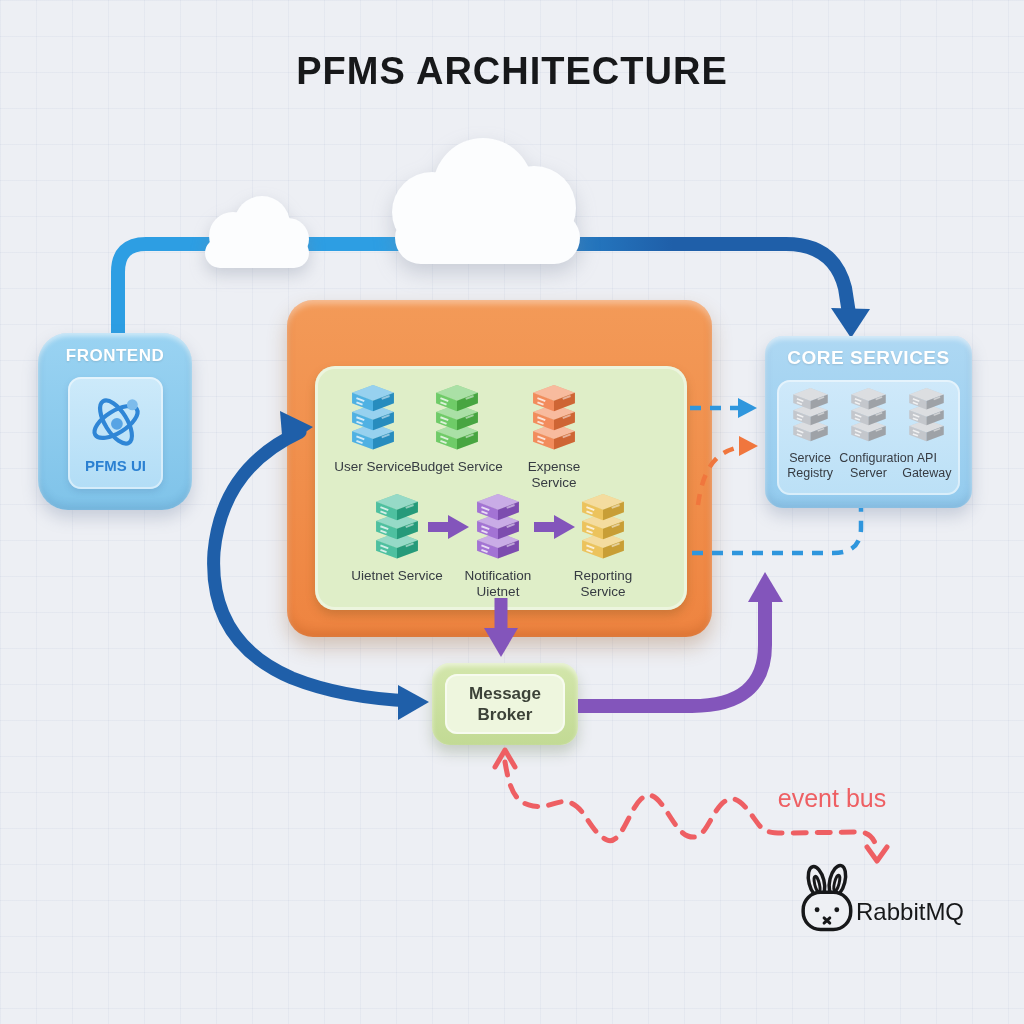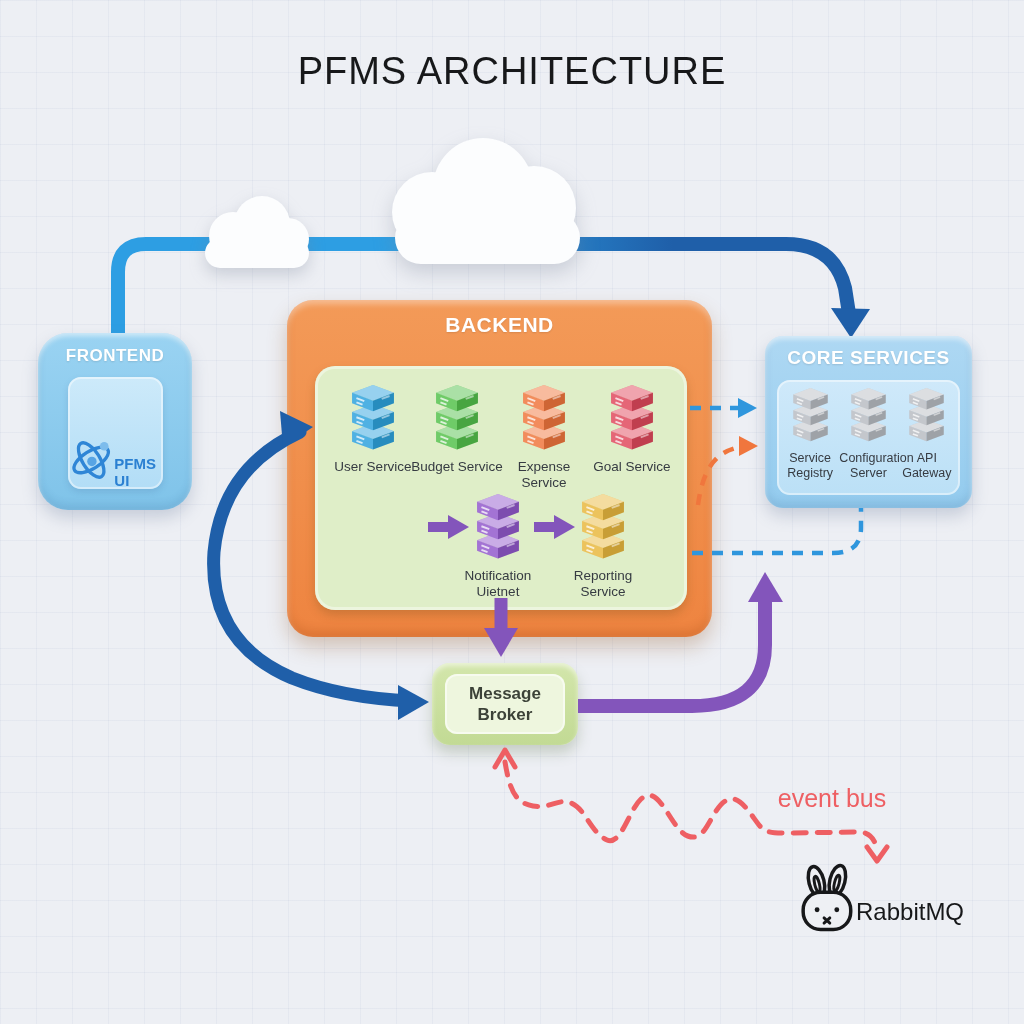--- a/index.html
+++ b/index.html
@@ -11,39 +11,39 @@
       linear-gradient(rgba(120,140,180,.07) 1px, transparent 1px),
       linear-gradient(90deg, rgba(120,140,180,.07) 1px, transparent 1px);
     background-size:36px 36px;
   }
   svg.layer{position:absolute;left:0;top:0;width:1024px;height:1024px;pointer-events:none;}
   #behind{z-index:0}
   #overlay{z-index:3}
 
   .page-title{
     position:absolute;left:0;top:50px;width:1024px;text-align:center;
-    font-size:38px;font-weight:400;letter-spacing:1px;color:var(--ink,#17181a);z-index:1;
+    font-size:38px;font-weight:700;letter-spacing:1px;color:var(--ink,#17181a);z-index:1;
   }
 
   .box{position:absolute;z-index:2;box-sizing:border-box;}
   .shell-title{color:#fff;font-weight:700;text-align:center;letter-spacing:.5px;
     text-shadow:0 1px 2px rgba(0,0,0,.12);}
 
   
   .frontend{
     left:38px;top:333px;width:154px;height:177px;border-radius:30px;
     background:linear-gradient(180deg,#9ad3f2,#7fc3e9);
     box-shadow:0 8px 16px rgba(100,120,150,.28), inset 0 3px 5px rgba(255,255,255,.55), inset 0 -5px 8px rgba(20,60,110,.12);
   }
   .frontend .shell-title{margin-top:13px;font-size:17px;}
   .frontend-inner{
     position:absolute;left:30px;top:44px;width:95px;height:112px;border-radius:13px;
     background:linear-gradient(180deg,#cdeafa,#b2ddf6);
     box-shadow:inset 0 0 0 2px rgba(255,255,255,.45), 0 3px 6px rgba(60,100,150,.18);
-    display:flex;flex-direction:row;align-items:flex-end;justify-content:center;
+    display:flex;flex-direction:column;align-items:center;justify-content:center;
   }
   .frontend-app{font-size:15px;font-weight:700;color:#2b80d2;margin-top:6px;}
 
   
   .backend{
     left:287px;top:300px;width:425px;height:337px;border-radius:26px;
     background:linear-gradient(180deg,#f39a58,#ee8440);
     box-shadow:0 10px 20px rgba(150,90,40,.3), inset 0 4px 6px rgba(255,255,255,.38), inset 0 -6px 10px rgba(140,50,0,.18);
   }
   .backend .shell-title{margin-top:11px;font-size:21px;line-height:1.3;}
@@ -178,49 +178,48 @@
   <div class="frontend-inner">
     <svg width="58" height="58">
         <use href="#atom-sym"></use>
       </svg>
     <div class="frontend-app">PFMS UI</div>
   </div>
 </div>
 
 <div class="box backend">
   <div class="shell-title">
-    <div>BACKEND</div>
   </div>
   <div class="backend-panel"></div>
 
   <div class="svc" style="left:170px;top:85px;">
     <svg class="stack" style="--c: #54c14c;">
         <use href="#stack-sym"></use>
       </svg>
     <div class="lbl">Budget Service</div>
   </div>
   <div class="svc one-line" style="left:86px;top:85px;">
     <svg class="stack" style="--c: #2ea3de;">
         <use href="#stack-sym"></use>
       </svg>
     <div class="lbl">User Service</div>
   </div>
-  <div class="svc" style="left:257px;top:85px;">
+  <div class="svc" style="left:267px;top:85px;">
     <svg class="stack" style="--c: #f0763d;">
         <use href="#stack-sym"></use>
       </svg>
     <div class="lbl">Expense Service</div>
   </div>
-  <div class="svc" style="left:345px;top:85px;">
-    <svg class="stack" style="--c: #e0495d;">
-        <use href="#stack-sym"></use>
-      </svg>
-    <div class="lbl">Goal Service</div>
-  </div>
-
+
+  <div class="svc" style="left:110px;top:194px;">
+    <svg class="stack" style="--c: #2db48e;">
+        <use href="#stack-sym"></use>
+      </svg>
+    <div class="lbl">Uietnet Service</div>
+  </div>
   <div class="svc" style="left:211px;top:194px;">
     <svg class="stack" style="--c: #9259cc;">
         <use href="#stack-sym"></use>
       </svg>
     <div class="lbl">Notification Uietnet</div>
   </div>
   <div class="svc" style="left:316px;top:194px;">
     <svg class="stack" style="--c: #e9b83f;">
         <use href="#stack-sym"></use>
       </svg>

